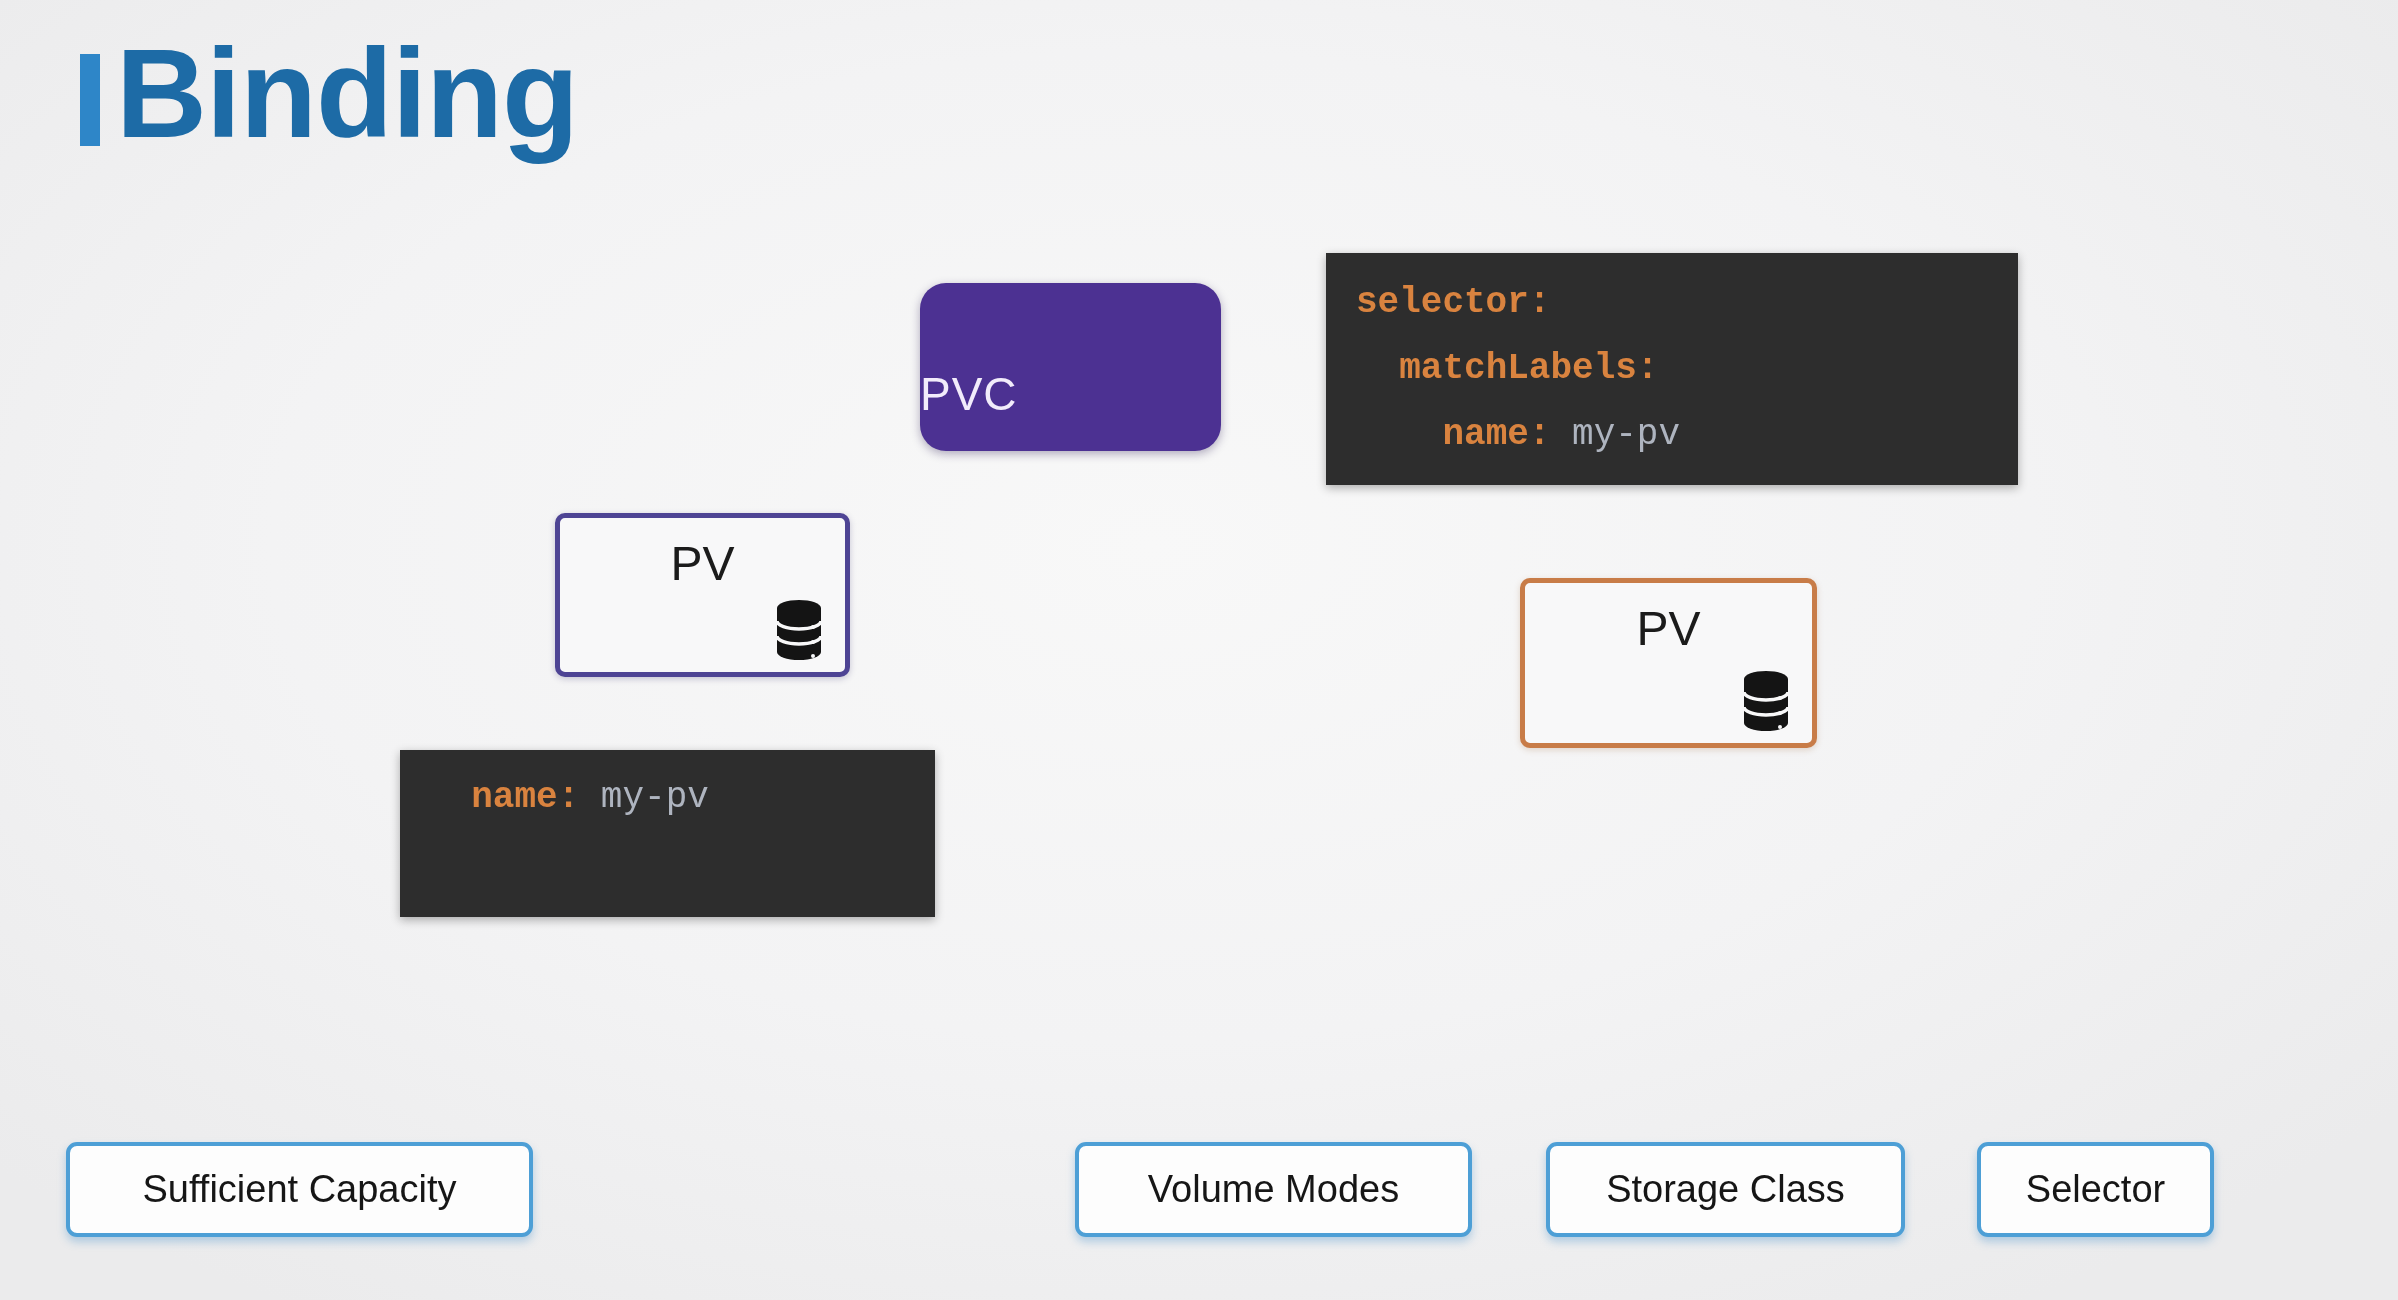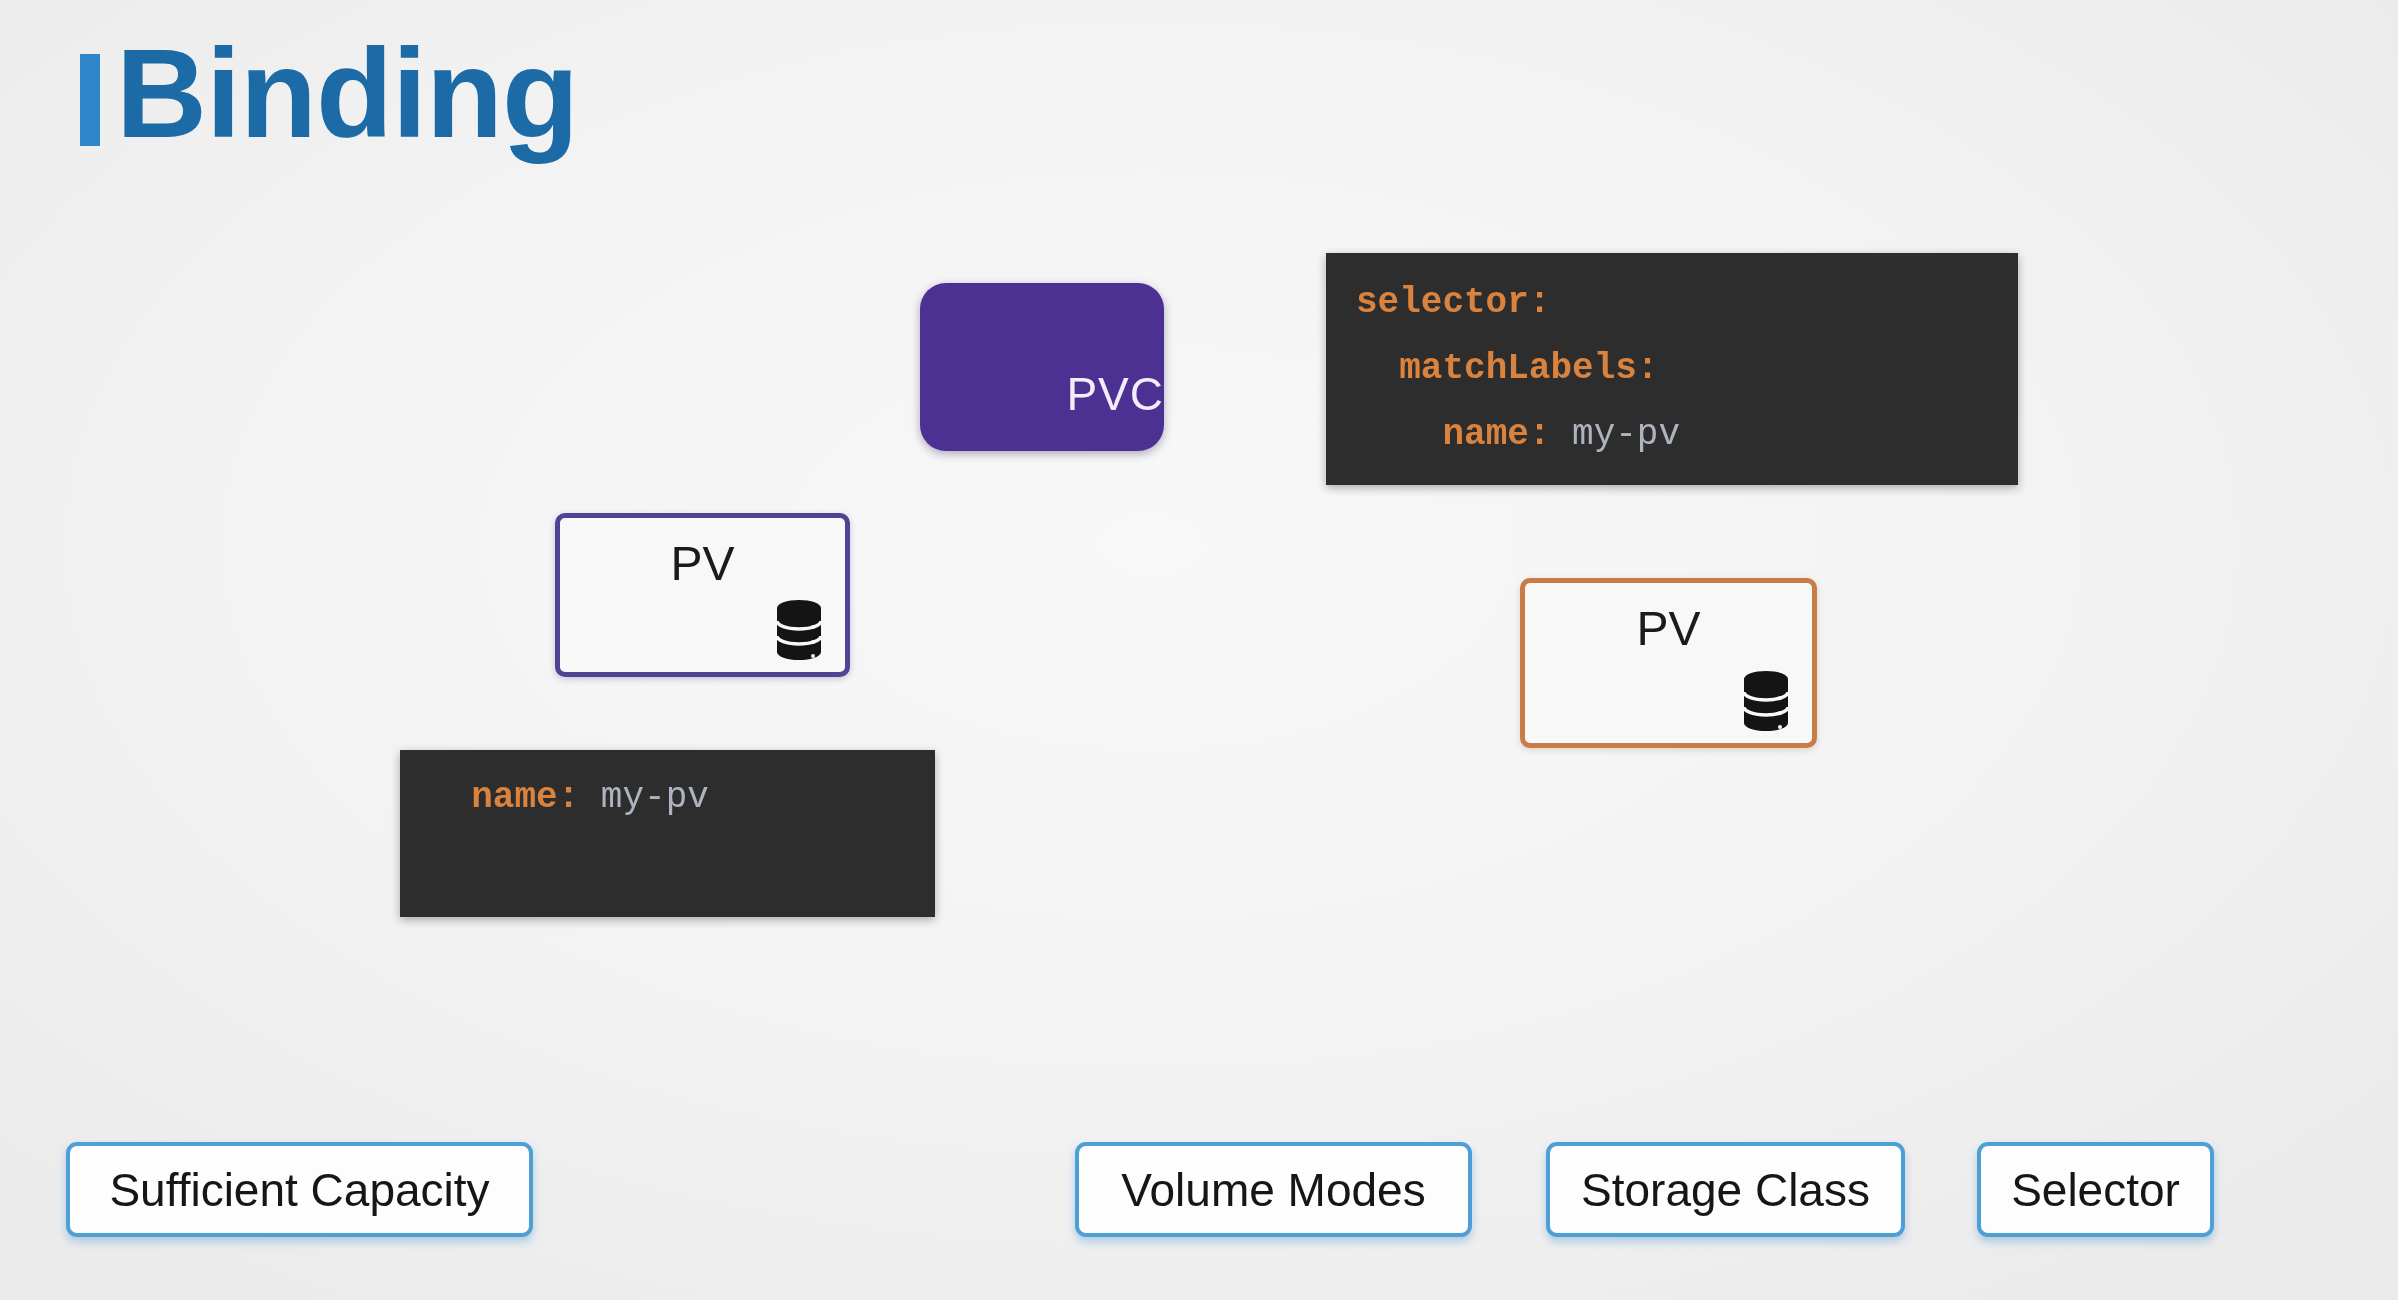--- a/index.html
+++ b/index.html
@@ -35,26 +35,26 @@
     color: #1d6ba6;
     letter-spacing: -1px;
     white-space: nowrap;
     text-align: right;
   }
 
   
   .pvc-box {
     position: absolute;
     left: 920px; top: 283px;
-    width: 244px; height: 168px;
+    width: 301px; height: 168px;
     background: #4c3192;
     border-radius: 26px;
     box-shadow: 0 3px 10px rgba(40,25,80,0.35);
     display: flex;
-    justify-content: flex-end;
+    justify-content: flex-start;
     align-items: flex-end;
     padding-bottom: 30px;
   }
   .pvc-box .box-label {
     color: #f2ecfb;
     font-size: 46px;
     font-weight: 500;
     letter-spacing: 1px;
   }
 
@@ -121,21 +121,21 @@
     position: absolute;
     top: 1142px;
     height: 95px;
     background: #fdfdfd;
     border: 4px solid #4d9fd6;
     border-radius: 11px;
     box-shadow: 0 5px 8px rgba(86,152,205,0.40);
     display: flex;
     align-items: center;
     justify-content: center;
-    font-size: 46px;
+    font-size: 38px;
     font-weight: 500;
     color: #161616;
     white-space: nowrap;
   }
   .btn-1 { left: 66px;   width: 467px; }
   .btn-2 { left: 608px;  width: 374px; }
   .btn-3 { left: 1075px; width: 397px; }
   .btn-4 { left: 1546px; width: 359px; }
   .btn-5 { left: 1977px; width: 237px; }
 </style>

